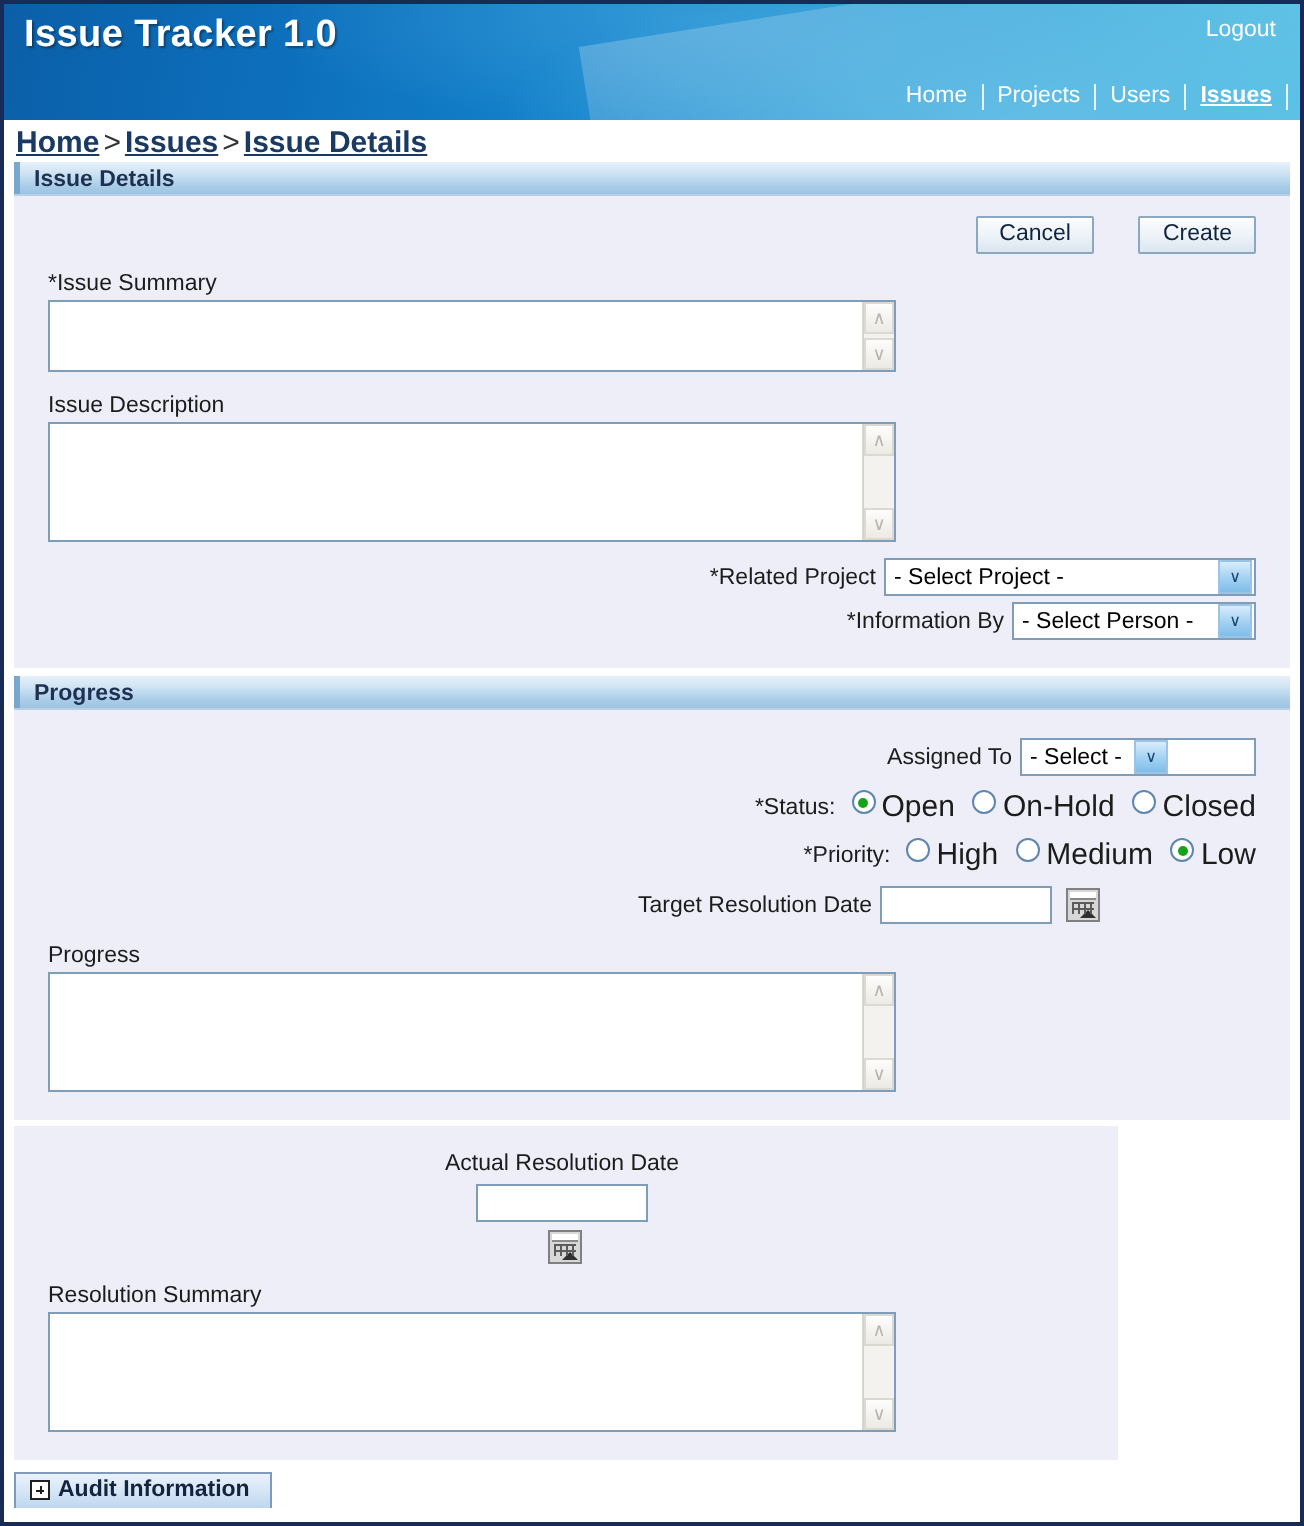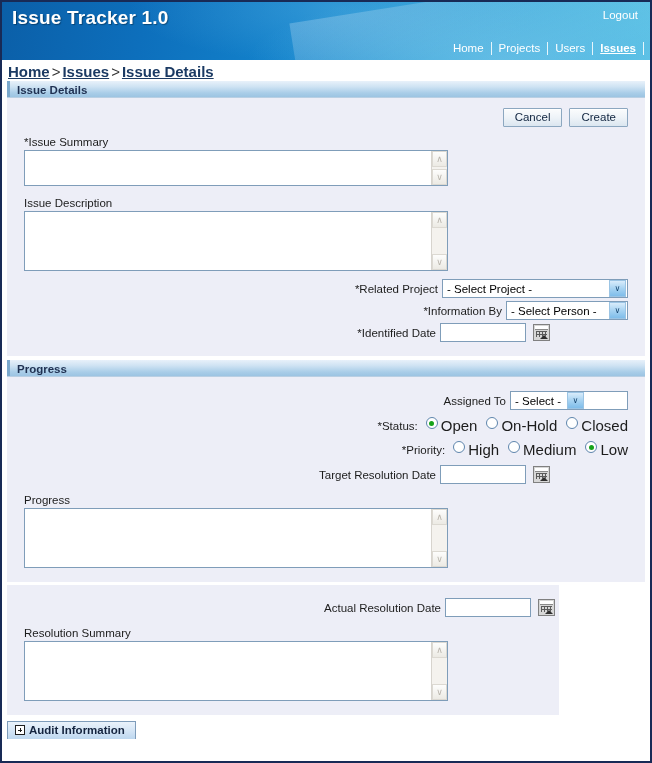--- a/index.html
+++ b/index.html
@@ -93,21 +93,21 @@
   .region-head:before {
     content:""; position:absolute; left:0; top:0; bottom:0; width:3px;
     background: #7aa8cc;
   }
   .region-body { padding: 6px 0 8px 0; }
 
   
   .btn-bar {
     display: flex; justify-content: flex-end;
     padding: 4px 17px 2px 0;
-    gap: 7px;
+    gap: 22px;
   }
   .btn {
     font-family: "Liberation Sans", sans-serif;
     font-size: 11.5px;
     color: #10243f;
     padding: 1px 11px 2px 11px;
     background: linear-gradient(to bottom, #fbfcfd 0%, #eef3f8 50%, #dbe6f0 100%);
     border: 1px solid #8ca7c0;
     border-radius: 1px;
     cursor: pointer;
@@ -355,27 +355,20 @@
       <div class="row-right tight">
         <span class="fld-label">*Information By</span>
         <div class="select w-person">
           <span class="sel-text">- Select Person -</span>
           <span class="sel-arrow">
               <span>∨</span>
             </span>
         </div>
       </div>
 
-      <div class="row-right tight" style="padding-right:95px;">
-        <span class="fld-label">*Identified Date</span>
-        <input class="date-input" type="text" value="" style="">
-        <span class="cal-icon">
-            <span class="cal-tri"></span>
-          </span>
-      </div>
 
       <div class="spacer-6"></div>
     </div>
   </div>
 
   <div class="region" style="margin-top:3px;">
     <div class="region-head">Progress</div>
     <div class="region-body">
 
       <div class="row-right" style="margin-top:8px;">
@@ -447,21 +440,21 @@
         </div>
       </div>
 
       <div class="spacer-6"></div>
     </div>
   </div>
 
   <div class="region narrow" style="margin-top:3px;">
     <div class="region-body">
 
-      <div class="row-right" style="margin-top:7px; padding-right:4px;">
+      <div class="row-right" style="margin-top:7px; padding-right:4px;flex-direction:column;">
         <span class="fld-label">Actual Resolution Date</span>
         <input class="date-input" type="text" value="" style="">
         <span class="cal-icon">
             <span class="cal-tri"></span>
           </span>
       </div>
 
       <div class="stacked" style="padding-top:6px;">
         <div class="fld-label">Resolution Summary</div>
         <div class="ta-wrap">

